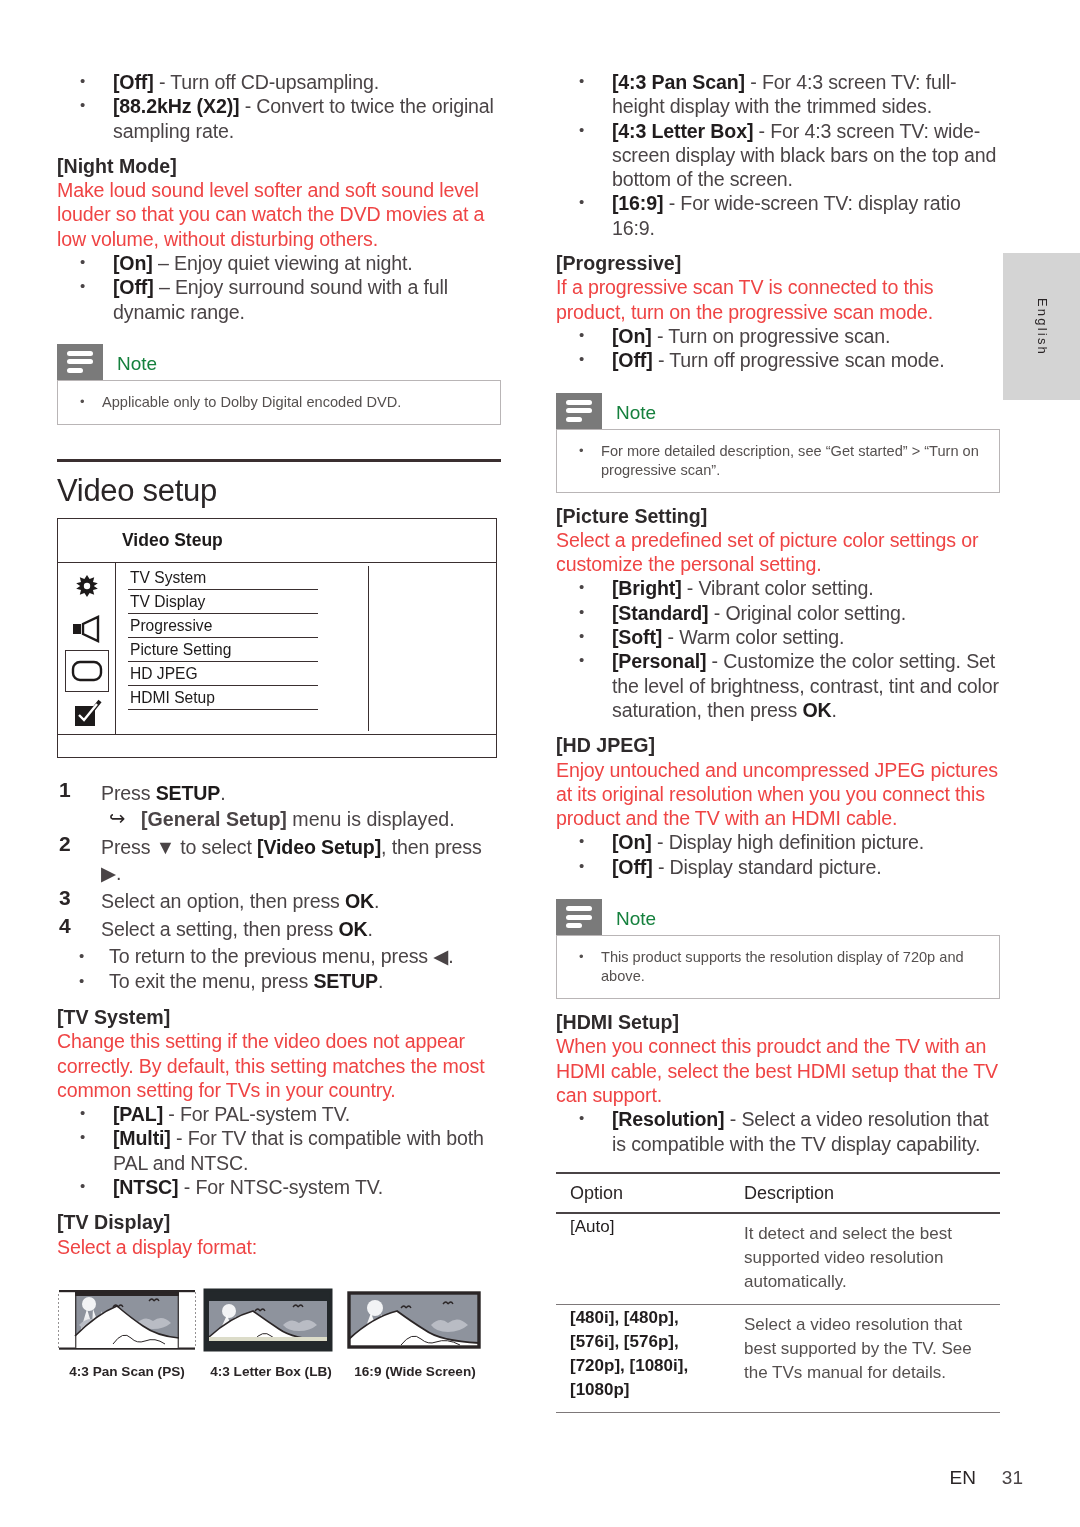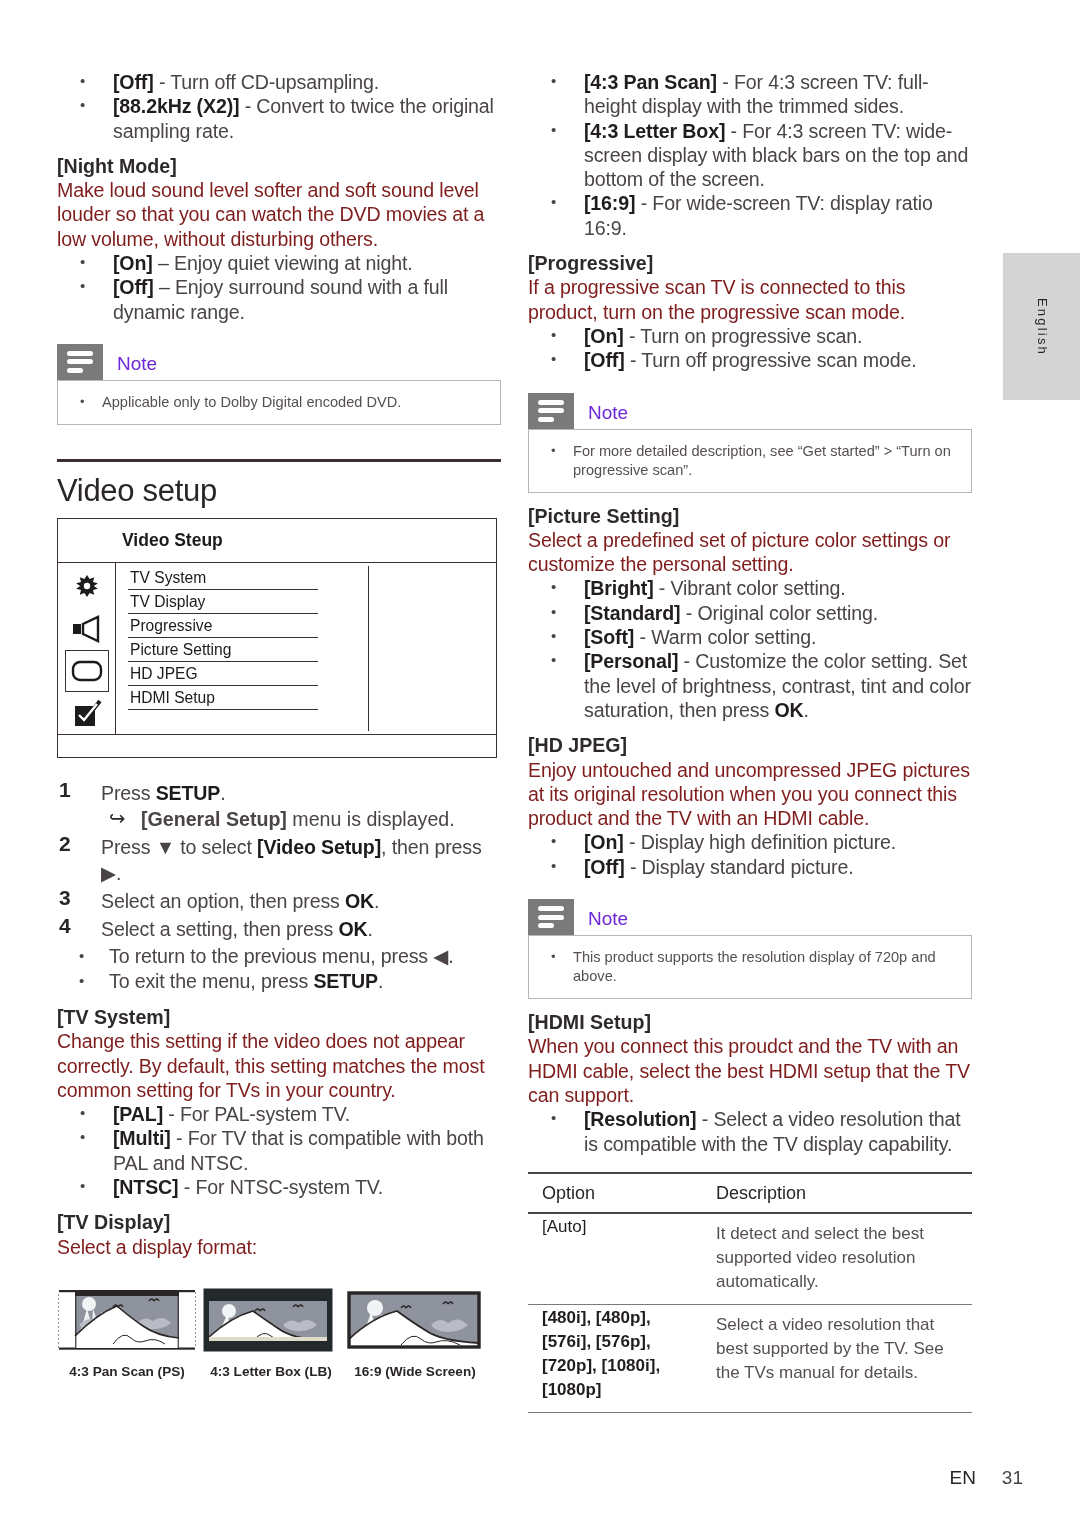--- a/index.html
+++ b/index.html
@@ -22,27 +22,27 @@
     position: absolute; left: 50%; top: 50%;
     transform: translate(-50%,-50%) rotate(90deg);
     font-size: 13px; letter-spacing: 2.2px;
     color: #2a2526; white-space: nowrap;
     font-family: "Liberation Sans", sans-serif;
   }
 
   
   .col { position: absolute; top: 70px; }
   .col-left  { left: 57px;  width: 444px; }
-  .col-right { left: 528px; width: 444px; }
+  .col-right { left: 556px; width: 444px; }
 
   
   .p {
     font-size: 19.6px;
     line-height: 24.3px;
-    color: #7f1d1d;
+    color: #ef4444;
     font-family: "Liberation Sans", sans-serif;
     letter-spacing: -0.15px;
   }
   .h-sub {
     font-size: 19.6px;
     line-height: 24.3px;
     font-weight: bold;
     color: #2e2a2b;
     margin-top: 11px;
   }
@@ -72,21 +72,21 @@
     display: flex; flex-direction: column;
     justify-content: center; align-items: center;
     gap: 3.5px;
     flex: none;
   }
   .note-icon i { display:block; background:#ffffff; height:5px; border-radius:2.5px; }
   .note-icon i.b1 { width: 26px; }
   .note-icon i.b2 { width: 26px; }
   .note-icon i.b3 { width: 16px; margin-right: 10px; }
   .note-title {
-    font-size: 19px; color: #6d28d9; margin-left: 14px;
+    font-size: 19px; color: #15803d; margin-left: 14px;
     line-height: 1; padding-bottom: 7px;
     font-family: "Liberation Sans", sans-serif;
     margin-top: 28px;
   }
   .note-body {
     border: 1px solid #b9b5b6;
     padding: 12px 14px 12px 18px;
   }
   .note-body ul { list-style: none; }
   .note-body li {

